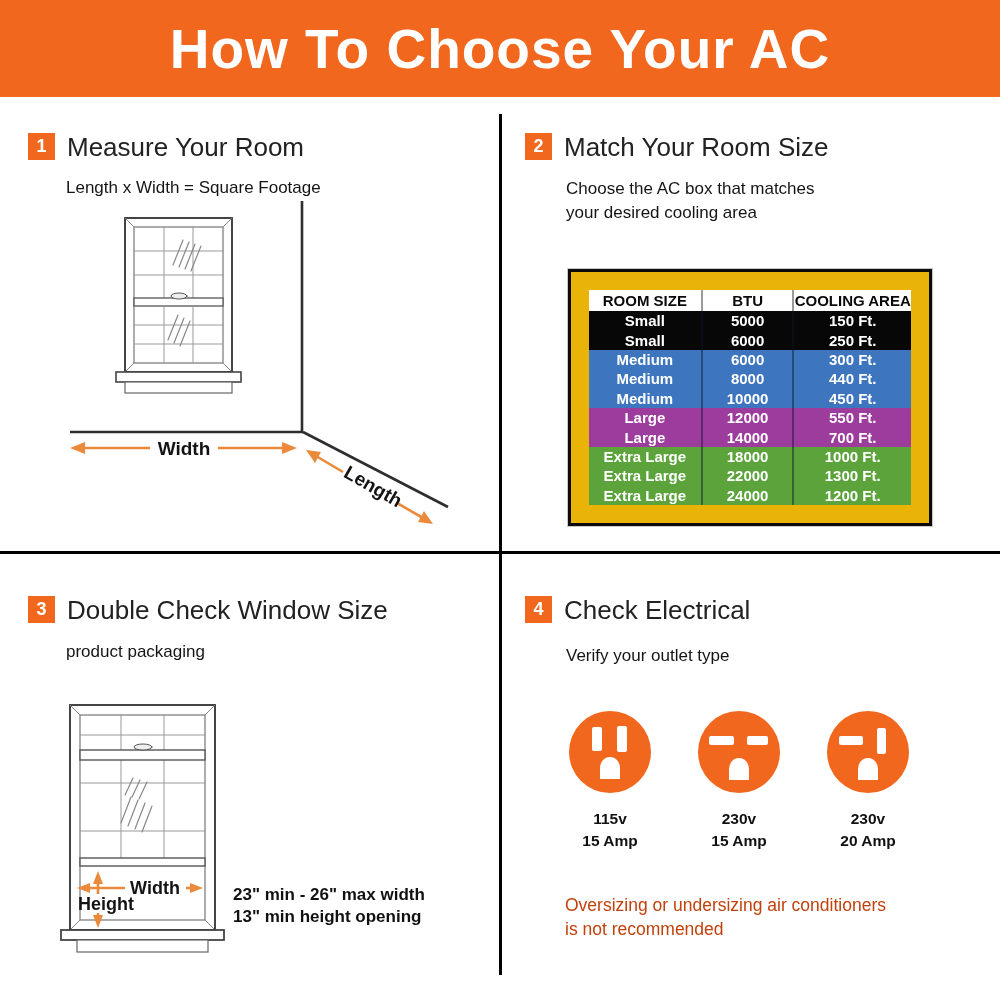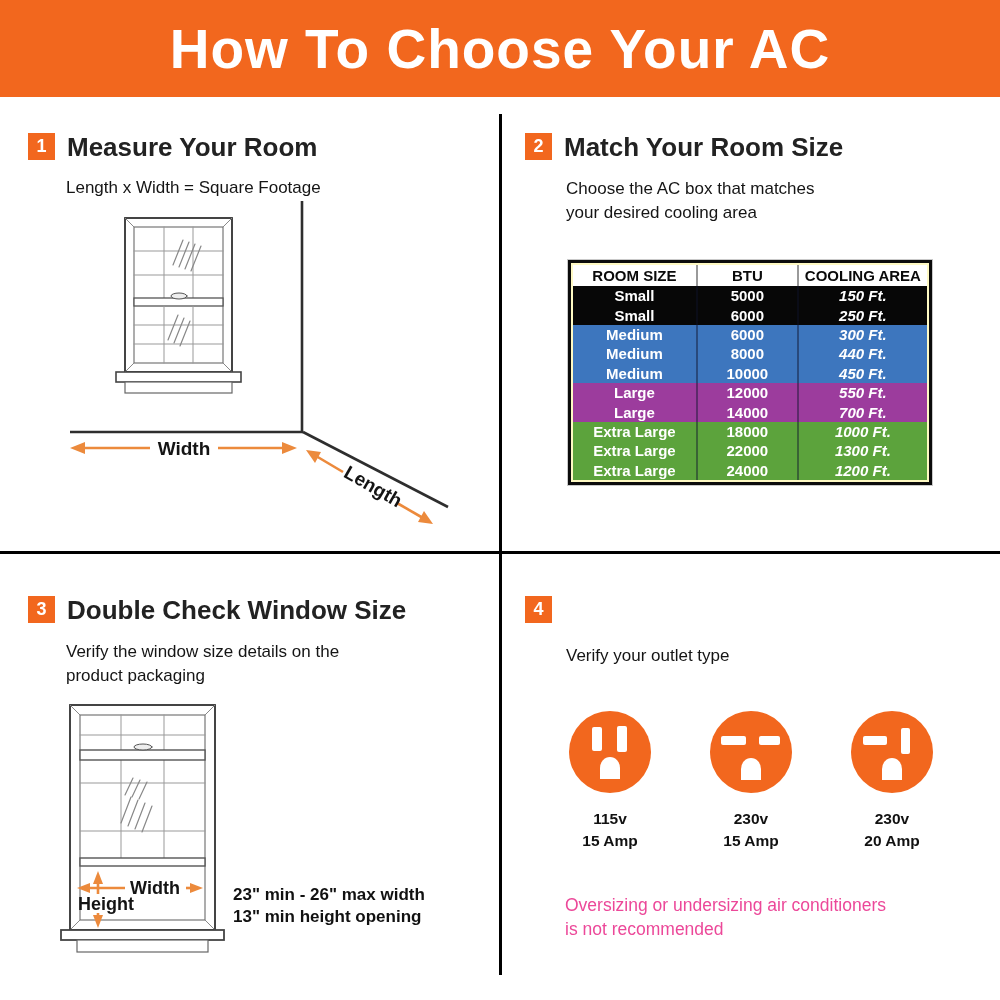--- a/index.html
+++ b/index.html
@@ -14,48 +14,48 @@
   }
   .banner-title{color:#ffffff;font-size:55px;font-weight:bold;letter-spacing:1px;}
   .v-divider{position:absolute;left:499px;top:114px;width:3px;height:861px;background:#000;}
   .h-divider{position:absolute;left:0;top:551px;width:1000px;height:3px;background:#000;}
 
   .step-header{position:absolute;display:flex;align-items:flex-start;gap:12px;}
   .badge{
     width:27px;height:27px;background:#F2671E;color:#fff;font-weight:bold;font-size:18px;
     display:flex;align-items:center;justify-content:center;flex:0 0 27px;
   }
-  .step-title{font-size:26px;font-weight:bold;color:#222;line-height:28px;white-space:nowrap;}
+  .step-title{font-size:26px;font-weight:normal;color:#222;line-height:28px;white-space:nowrap;}
   .subtitle{position:absolute;font-size:17px;color:#151515;line-height:24px;}
 
   .diagram-svg{position:absolute;}
 
   .table-wrap{
-    position:absolute;left:568px;top:260px;width:364px;
-    border:3px solid #0b0b0b;background:#fef9c3;box-shadow:0 0 0 1px #c9c9c9;padding:2px;
+    position:absolute;left:568px;top:269px;width:364px;
+    border:3px solid #0b0b0b;background:#eab308;box-shadow:0 0 0 1px #c9c9c9;padding:18px;
     box-sizing:border-box;
   }
   table.btu-table{border-collapse:collapse;width:100%;table-layout:fixed;}
   table.btu-table th{
     height:21px;font-size:15px;font-weight:bold;color:#0a0a0a;text-align:center;
     background:#fff;padding:0;border-right:2px solid #9a9a9a;
   }
   table.btu-table th:last-child{border-right:none;}
   table.btu-table td{
     height:19.4px;font-size:15px;font-weight:bold;color:#ffffff;text-align:center;
     padding:0;border-right:2px solid rgba(15,20,45,0.45);line-height:19px;margin-left:16px;
   }
-  table.btu-table td:last-child{border-right:none;font-style:italic;}
+  table.btu-table td:last-child{border-right:none;}
   col.c-size{width:35%;} col.c-btu{width:28.5%;} col.c-area{width:36.5%;}
 
   .specs{position:absolute;left:233px;top:884px;font-size:17px;font-weight:bold;line-height:22px;color:#111;}
-  .outlets{position:absolute;left:548px;top:709px;display:flex;gap:17px;}
+  .outlets{position:absolute;left:548px;top:709px;display:flex;gap:5px;}
   .outlet{width:124px;display:flex;flex-direction:column;align-items:center;}
   .outlet-label{margin-top:13px;text-align:center;font-size:15.5px;font-weight:bold;line-height:22px;color:#111;}
-  .note{position:absolute;left:565px;top:893px;font-size:17.5px;line-height:24px;color:#ec4899;}
+  .note{position:absolute;left:565px;top:893px;font-size:17.5px;line-height:24px;color:#c2410c;}
   svg text{font-family:"Liberation Sans","DejaVu Sans",sans-serif;}
 </style>
 </head>
 <body>
 
 <div class="banner">
   <div class="banner-title">How To Choose Your AC</div>
 </div>
 
 <div class="v-divider"></div>
@@ -199,21 +199,20 @@
       </tr>
     </tbody>
   </table>
 </div>
 
 <div class="step-header" style="left:28px;top:596px;">
   <div class="badge">3</div>
   <div class="step-title">Double Check Window Size</div>
 </div>
 <div class="subtitle" style="left:66px;top:640px;">
-  <div>Verify the window size details on the</div>
   <div>product packaging</div>
 </div>
 
 <svg class="diagram-svg" style="left:55px;top:695px;" width="420" height="270" viewBox="0 0 420 270">
   <g stroke-linecap="round">
     <rect x="15" y="10" width="145" height="225" fill="#fff" stroke="#444" stroke-width="2"></rect>
     <rect x="25" y="20" width="125" height="205" fill="#fff" stroke="#777" stroke-width="1.2"></rect>
     <line x1="15" y1="10" x2="25" y2="20" stroke="#888" stroke-width="1"></line>
     <line x1="160" y1="10" x2="150" y2="20" stroke="#888" stroke-width="1"></line>
     <line x1="15" y1="235" x2="25" y2="225" stroke="#888" stroke-width="1"></line>
@@ -259,20 +258,21 @@
   </g>
 </svg>
 
 <div class="specs">
   <div>23" min - 26" max width</div>
   <div>13" min height opening</div>
 </div>
 
 <div class="step-header" style="left:525px;top:596px;">
   <div class="badge">4</div>
+  <div class="step-title">Check Electrical</div>
 </div>
 <div class="subtitle" style="left:566px;top:644px;">Verify your outlet type</div>
 
 <div class="outlets">
   <div class="outlet">
     <svg width="86" height="86" viewBox="-43 -43 86 86">
       <circle cx="0" cy="0" r="41" fill="#F2671E"></circle>
       <rect x="-18" y="-25" width="10" height="24" rx="2" fill="#fff"></rect>
       <rect x="7" y="-26" width="10" height="26" rx="2" fill="#fff"></rect>
       <path d="M -10 27 L -10 16 A 10 11 0 0 1 10 16 L 10 27 Z" fill="#fff"></path>

